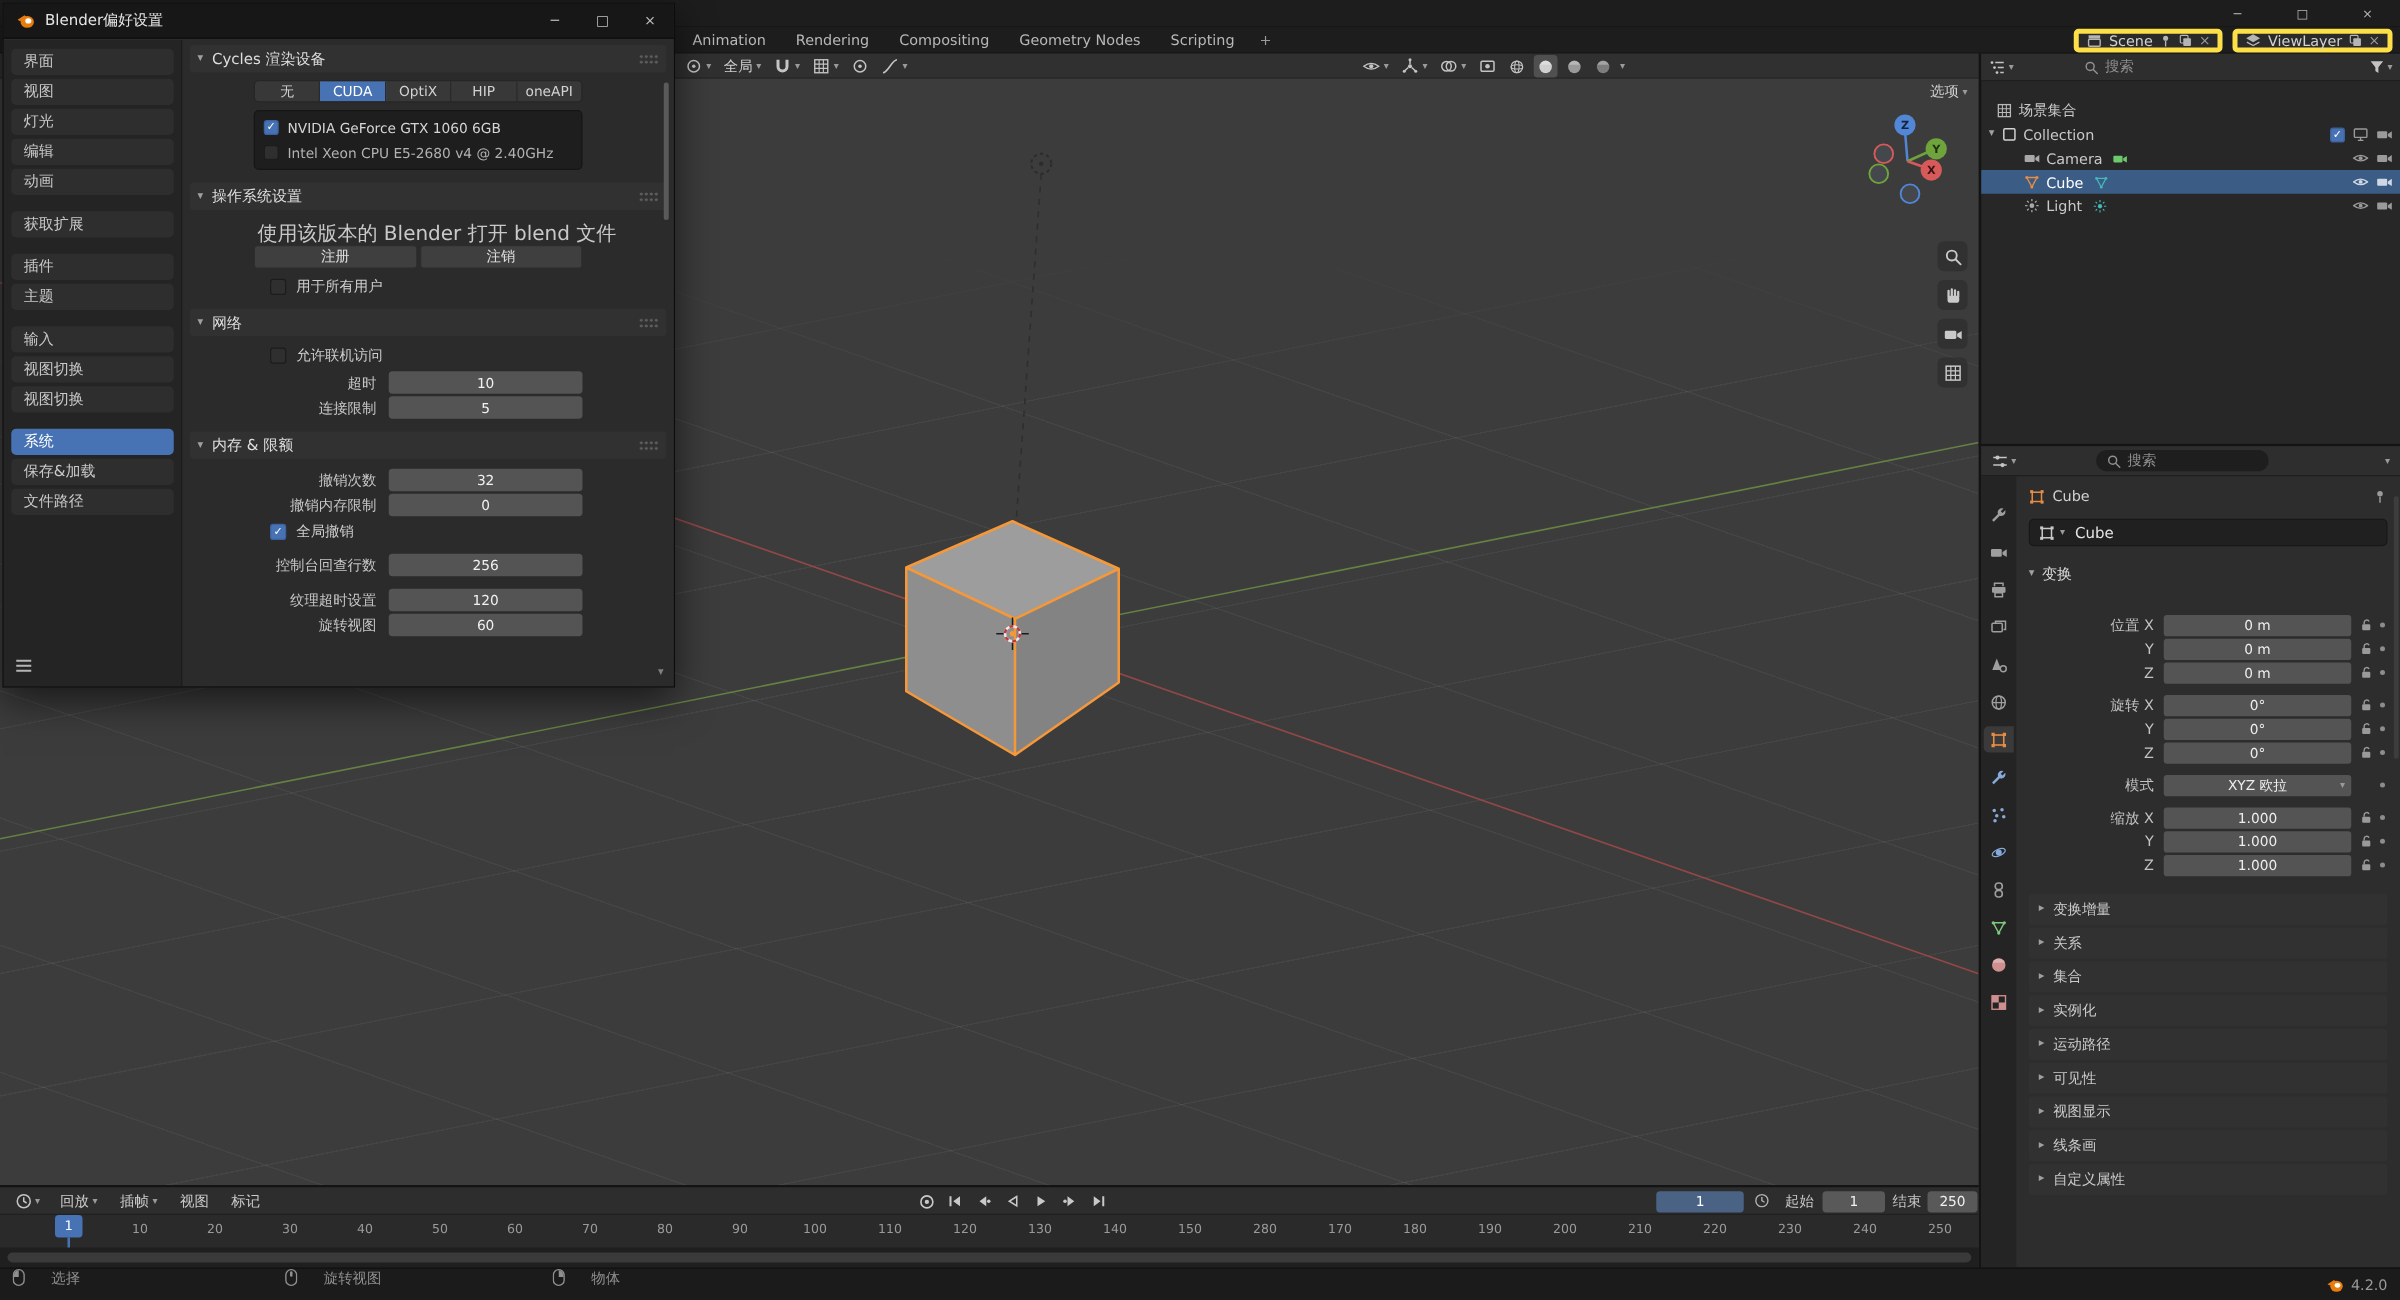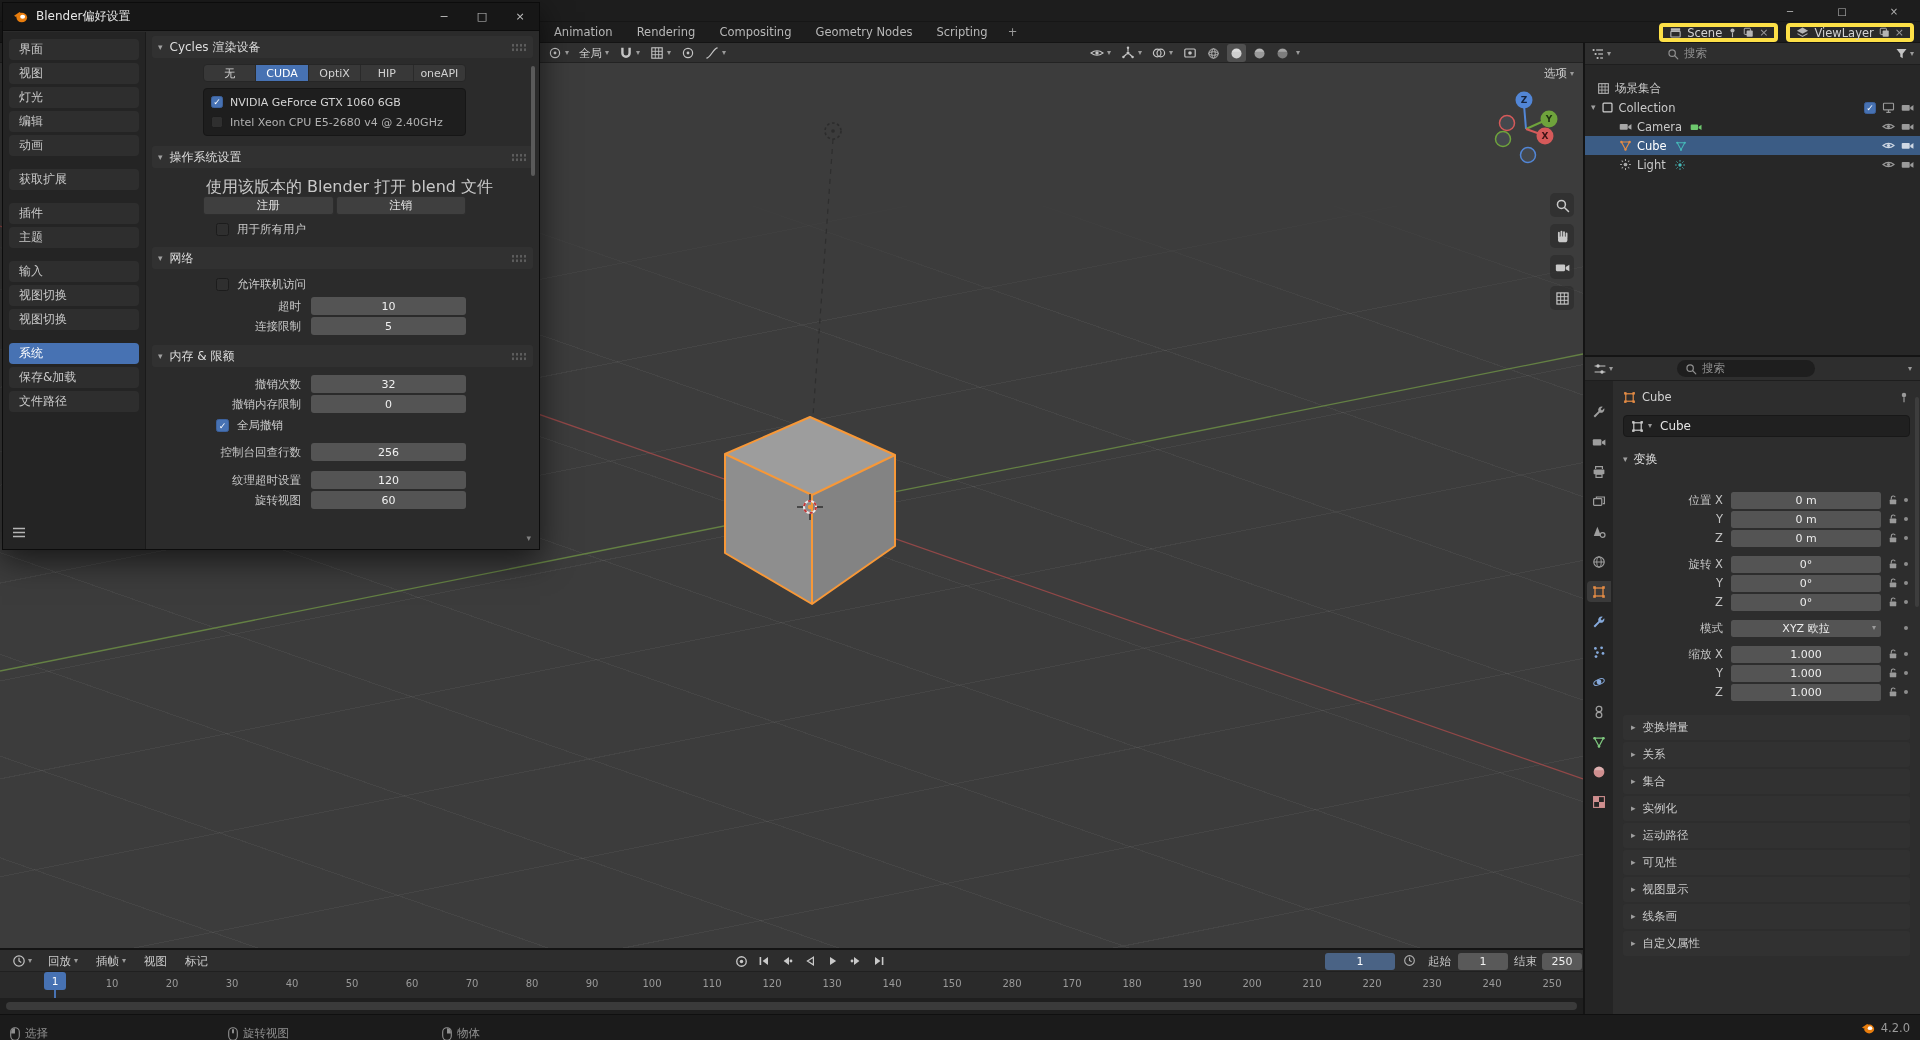--- a/index.html
+++ b/index.html
@@ -85,21 +85,21 @@
 .gfield{position:absolute;top:2.5px;height:17px;background:#595959;border-radius:3px;color:#f0f0f0;font-size:11px;display:flex;align-items:center;justify-content:center}
 .tl-ruler{position:relative;height:26px;background:#2a2a2a}
 .ruler-labels{position:absolute;left:97px;top:6px;width:1470px;display:flex;justify-content:space-between}
 .ruler-num{width:30px;text-align:center;font-size:10px;color:#9a9a9a}
 .playhead{position:absolute;left:44px;top:0;width:22px;height:18px;background:#4772b3;border-radius:3px;color:#fff;font-size:10.5px;display:flex;align-items:center;justify-content:center}
 .playhead-line{position:absolute;left:54px;top:18px;width:2px;height:46px;background:#4772b3}
 .tl-scroll{position:relative;height:16px;background:#1f1f1f}
 .hbar{position:absolute;left:6px;top:4px;width:1571px;height:8px;background:#3a3a3a;border-radius:4px}
 
 .statusbar{background:#1b1b1b;border-top:1px solid #101010}
-.hint{position:absolute;top:0;height:26px;display:flex;align-items:flex-end;gap:5px;color:#8f8f8f;font-size:11.5px}
+.hint{position:absolute;top:0;height:26px;display:flex;align-items:flex-start;gap:21px;color:#8f8f8f;font-size:11.5px}
 .hint svg{color:#8f8f8f}
 .version{position:absolute;right:10px;top:0;height:26px;display:flex;align-items:center;gap:6px;color:#9a9a9a;font-size:11.5px}
 
 .prefs{left:2px;top:2px;width:538px;height:548px;background:#2b2b2b;border:1px solid #0c0c0c;box-shadow:0 10px 30px rgba(0,0,0,.6);z-index:50}
 .pf-titlebar{height:28px;background:#171717;display:flex;align-items:center;gap:8px;padding-left:10px;border-bottom:1px solid #0e0e0e}
 .pf-title{font-size:12px;color:#e6e6e6}
 .pf-controls{margin-left:auto;display:flex;height:28px}
 .pfbtn{width:38px;display:flex;align-items:center;justify-content:center;color:#c0c0c0;font-size:11px}
 .pf-nav{position:absolute;left:0;top:29px;bottom:0;width:143px;background:#242424;border-right:1px solid #1a1a1a;padding:7px 6px}
 .pf-navitem{height:21px;margin-bottom:3px;border-radius:4px;background:#2e2e2e;display:flex;align-items:center;padding-left:10px;font-size:12px;color:#c9c9c9}

